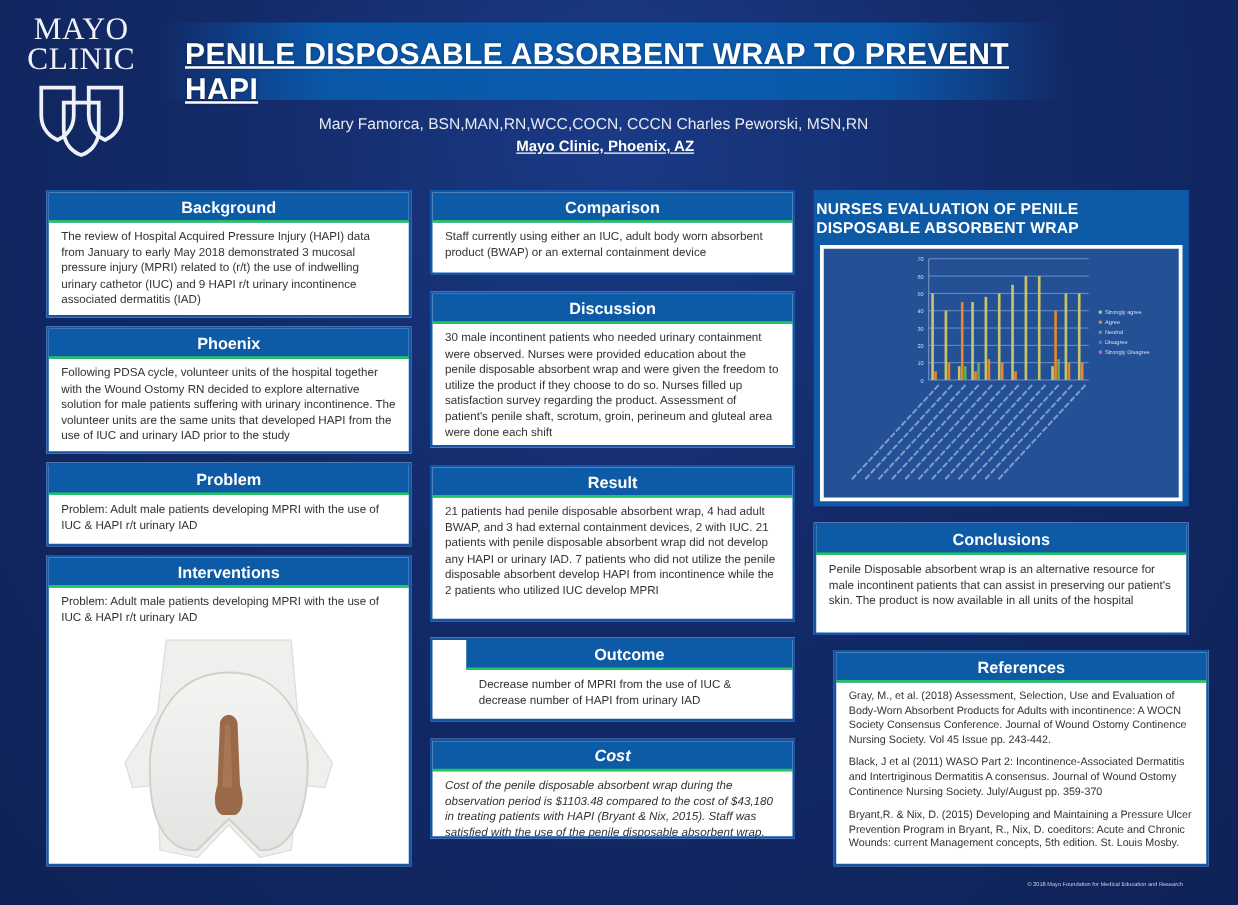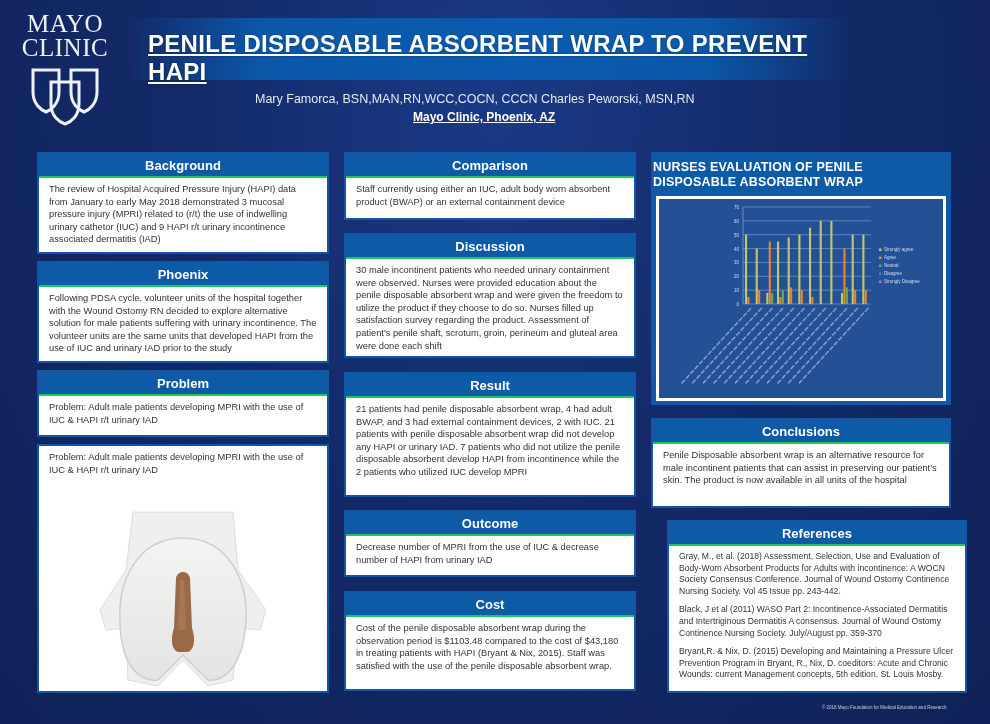--- a/index.html
+++ b/index.html
@@ -102,20 +102,21 @@
     <div class="panel-head">Phoenix</div>
     <div class="panel-body">Following PDSA cycle, volunteer units of the hospital together with the Wound Ostomy RN decided to explore alternative solution for male patients suffering with urinary incontinence. The volunteer units are the same units that developed HAPI from the use of IUC and urinary IAD prior to the study</div>
   </div>
 
   <div class="panel" style="left:37px;top:370px;width:292px;height:67px;">
     <div class="panel-head">Problem</div>
     <div class="panel-body">Problem: Adult male patients developing MPRI with the use of IUC &amp; HAPI r/t urinary IAD</div>
   </div>
 
   <div class="panel" style="left:37px;top:444px;width:292px;height:249px;">
+    <div class="panel-head">Interventions</div>
     <div class="panel-body">Problem: Adult male patients developing MPRI with the use of IUC &amp; HAPI r/t urinary IAD</div>
     <svg class="product-img" style="top:64px;" width="170" height="178" viewBox="0 0 170 178">
       <defs>
         <linearGradient id="wrapG" x1="0" y1="0" x2="0" y2="1">
           <stop offset="0" stop-color="#f4f4f2"></stop>
           <stop offset="1" stop-color="#e4e5e3"></stop>
         </linearGradient>
       </defs>
       <path d="M35 2 H135 L140 60 L168 100 L162 120 L140 118 L135 170 L110 176 L85 150 L60 176 L30 170 L28 118 L8 120 L2 100 L28 60 Z" fill="#efefed" stroke="#dcdcd8" stroke-width="1"></path>
       <path d="M85 28 C130 28 150 70 148 110 C146 150 130 172 110 170 L85 145 L60 170 C38 172 22 150 22 110 C20 70 40 28 85 28 Z" fill="url(#wrapG)" stroke="#cfd0cc" stroke-width="1.5"></path>
@@ -132,26 +133,26 @@
   <div class="panel" style="left:344px;top:233px;width:292px;height:125px;">
     <div class="panel-head">Discussion</div>
     <div class="panel-body">30 male incontinent patients who needed urinary containment were observed. Nurses were provided education about the penile disposable absorbent wrap and were given the freedom to utilize the product if they choose to do so. Nurses filled up satisfaction survey regarding the product. Assessment of patient's penile shaft, scrotum, groin, perineum and gluteal area were done each shift</div>
   </div>
 
   <div class="panel" style="left:344px;top:372px;width:292px;height:125px;">
     <div class="panel-head">Result</div>
     <div class="panel-body">21 patients had penile disposable absorbent wrap, 4 had adult BWAP, and 3 had external containment devices, 2 with IUC. 21 patients with penile disposable absorbent wrap did not develop any HAPI or urinary IAD. 7 patients who did not utilize the penile disposable absorbent develop HAPI from incontinence while the 2 patients who utilized IUC develop MPRI</div>
   </div>
 
-  <div class="panel" style="left:344px;top:510px;width:292px;height:67px;">
+  <div class="panel" style="left:344px;top:510px;width:292px;height:67px;padding-left:27px;">
     <div class="panel-head">Outcome</div>
     <div class="panel-body">Decrease number of MPRI from the use of IUC &amp; decrease number of HAPI from urinary IAD</div>
   </div>
 
-  <div class="panel" style="left:344px;top:591px;width:292px;height:100px;">
+  <div class="panel" style="left:344px;top:591px;width:292px;height:80px;font-style:italic;">
     <div class="panel-head">Cost</div>
     <div class="panel-body">Cost of the penile disposable absorbent wrap during the observation period is $1103.48 compared to the cost of $43,180 in treating patients with HAPI (Bryant &amp; Nix, 2015). Staff was satisfied with the use of the penile disposable absorbent wrap.</div>
   </div>
 
   <div class="chart-panel">
     <div class="chart-title">NURSES EVALUATION OF PENILE DISPOSABLE ABSORBENT WRAP</div>
     <div class="chart-frame">
       <div class="chart-inner">
         <svg id="chart-svg" width="284" height="199" viewBox="0 0 284 199">
             <line x1="84" x2="212" y1="105" y2="105" stroke="#6f8fc4" stroke-width="0.8"></line>

